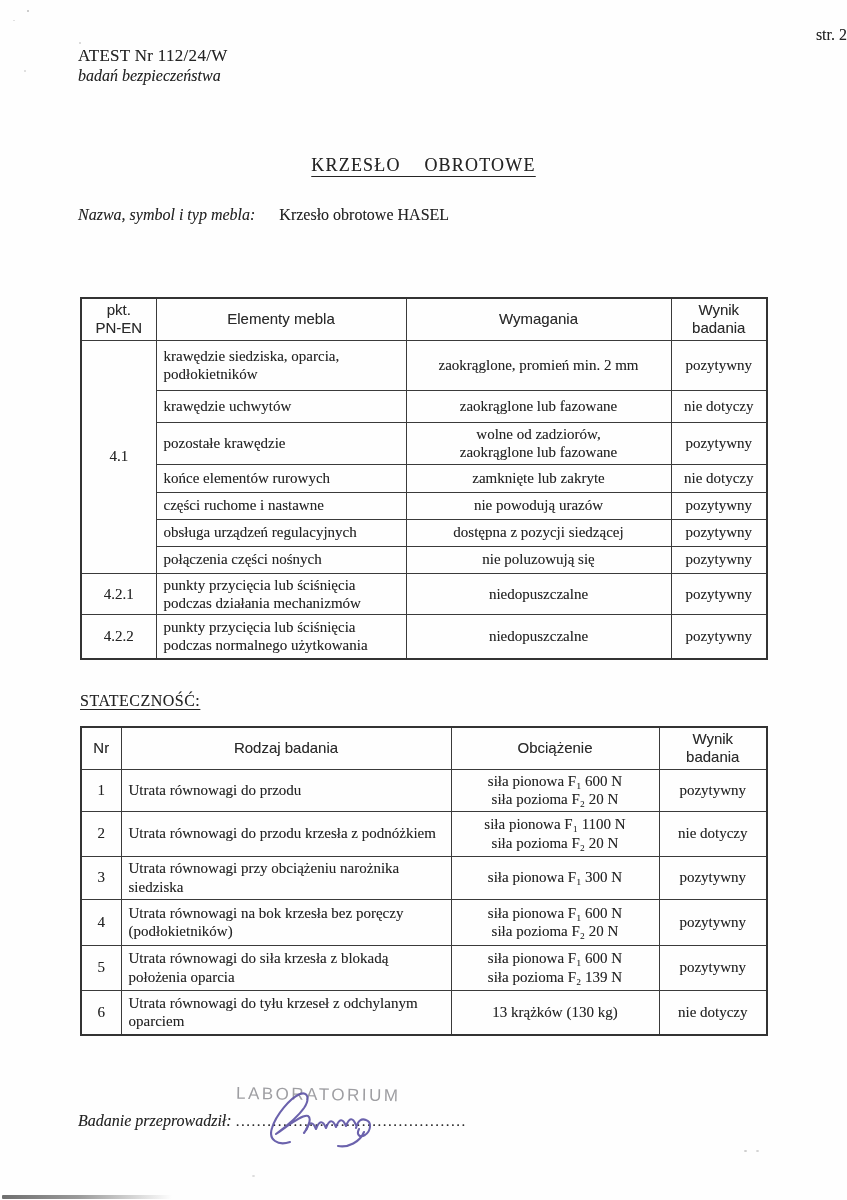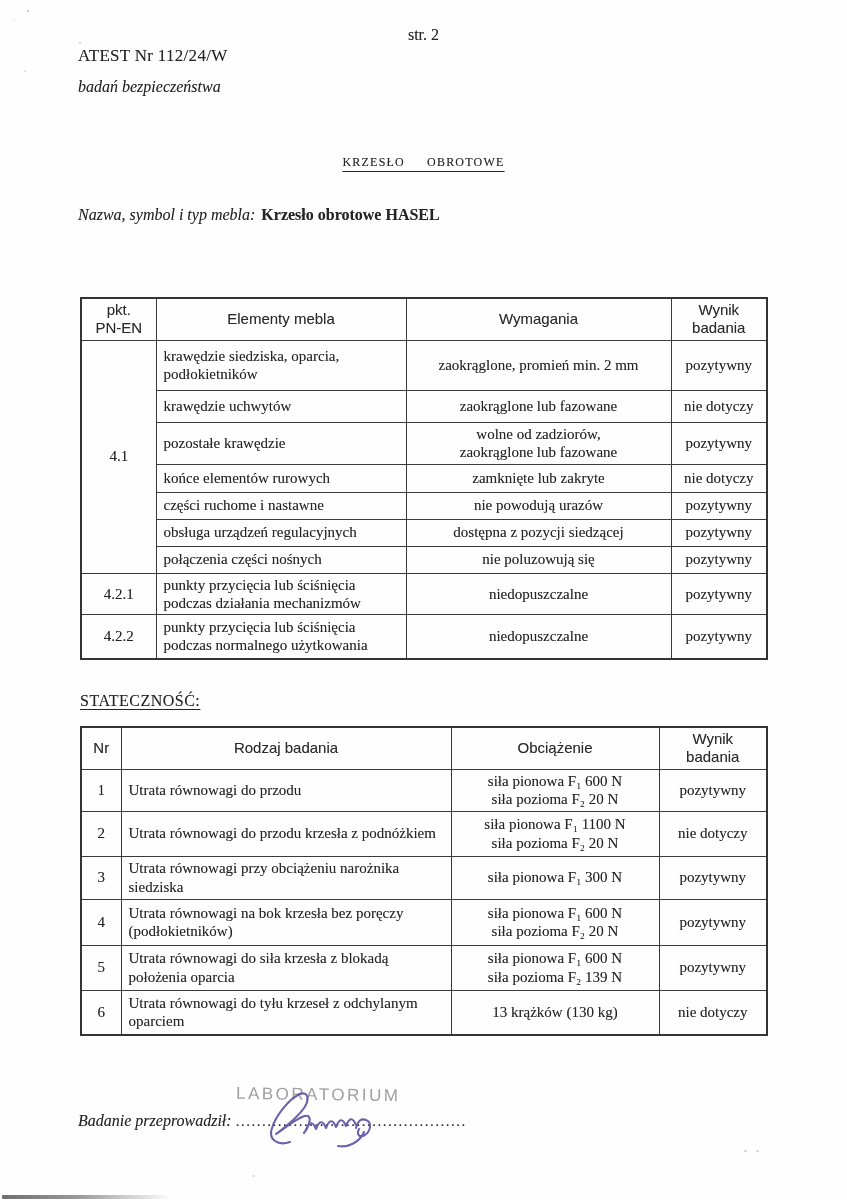--- a/index.html
+++ b/index.html
@@ -17,59 +17,59 @@
     overflow: hidden;
     text-shadow: 0 0 0.3px rgba(40,40,40,0.35);
   }
 
   
   .page-number {
     position: absolute;
     top: 26px;
     left: 0;
     width: 100%;
-    text-align: center;
+    text-align: right;
     font-size: 16px;
   }
   .letterhead {
     position: absolute;
     left: 78px;
     top: 46px;
   }
   .atest-number {
     font-size: 17px;
     font-weight: normal;
     letter-spacing: 0.3px;
   }
   .atest-subtitle {
     font-size: 16px;
     font-style: italic;
-    margin-top: 12px;
+    margin-top: 1px;
   }
   .doc-title {
     position: absolute;
     top: 155px;
     left: 0;
     width: 100%;
     text-align: center;
-    font-size: 12px;
+    font-size: 18px;
     letter-spacing: 1.2px;
     word-spacing: 18px;
     text-decoration: underline;
     text-underline-offset: 5px;
     text-decoration-thickness: 1px;
   }
   .subject-line {
     position: absolute;
     left: 78px;
     top: 206px;
     font-size: 16px;
   }
   .subject-label { font-style: italic; text-align: center; }
-  .subject-value { font-weight: bold; margin-left: 2px; }
+  .subject-value { font-weight: normal; margin-left: 20px; }
 
   
   .section-heading {
     position: absolute;
     left: 80px;
     font-size: 16px;
     letter-spacing: 0.5px;
     text-decoration: underline;
     text-underline-offset: 3px;
   }

